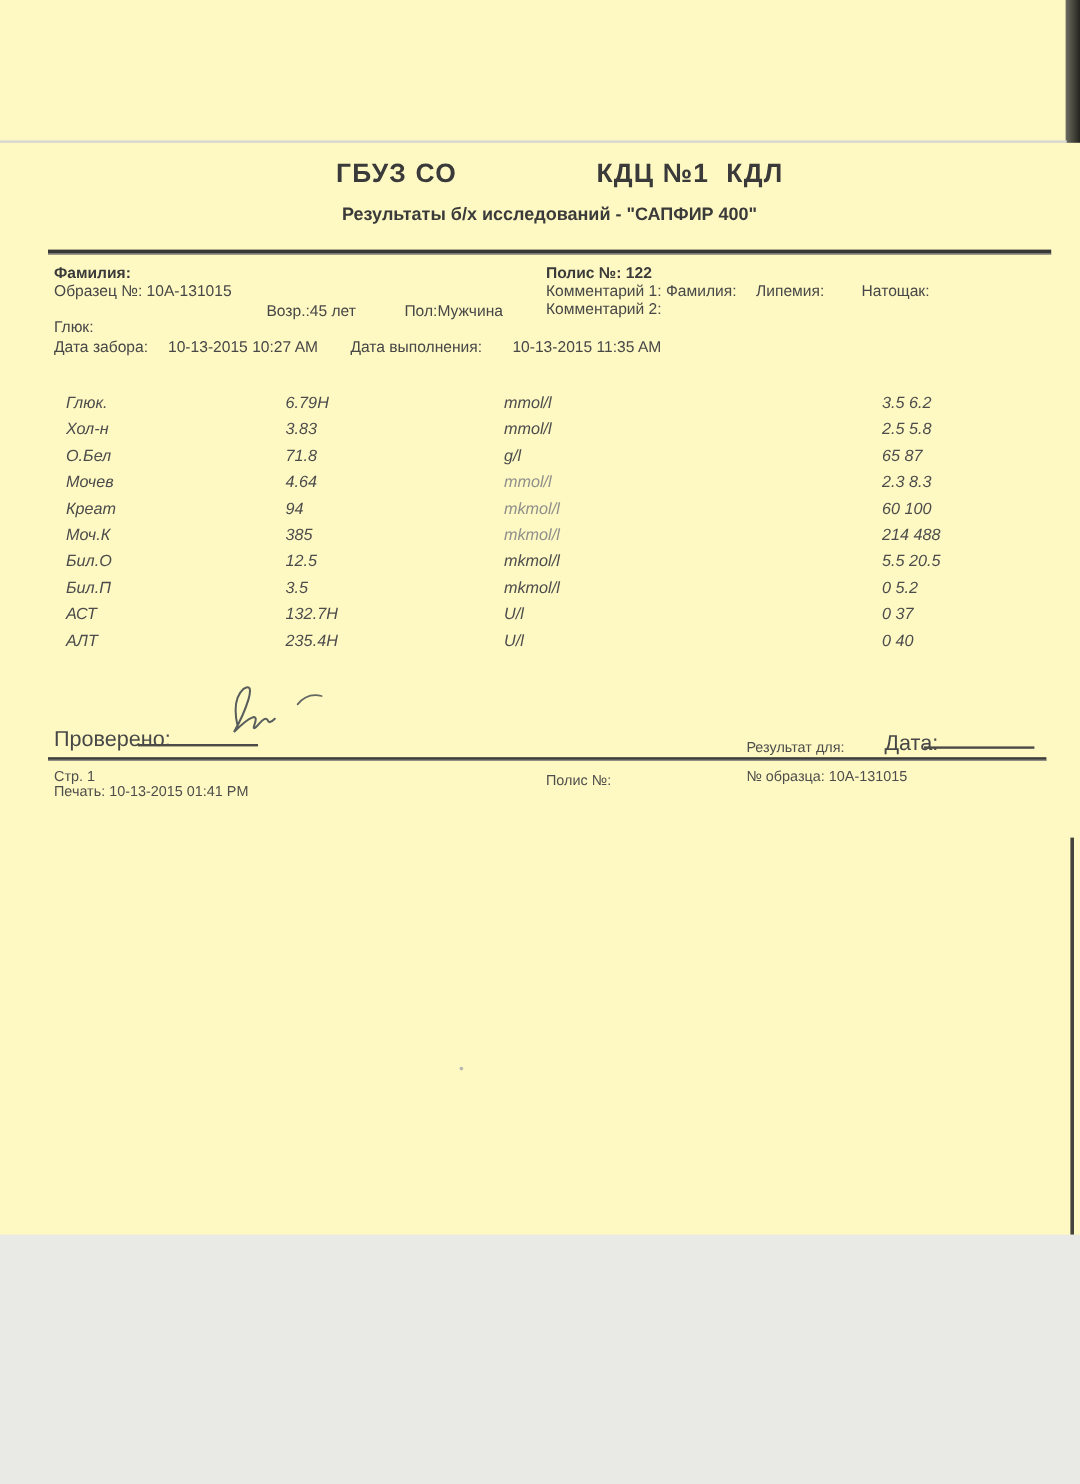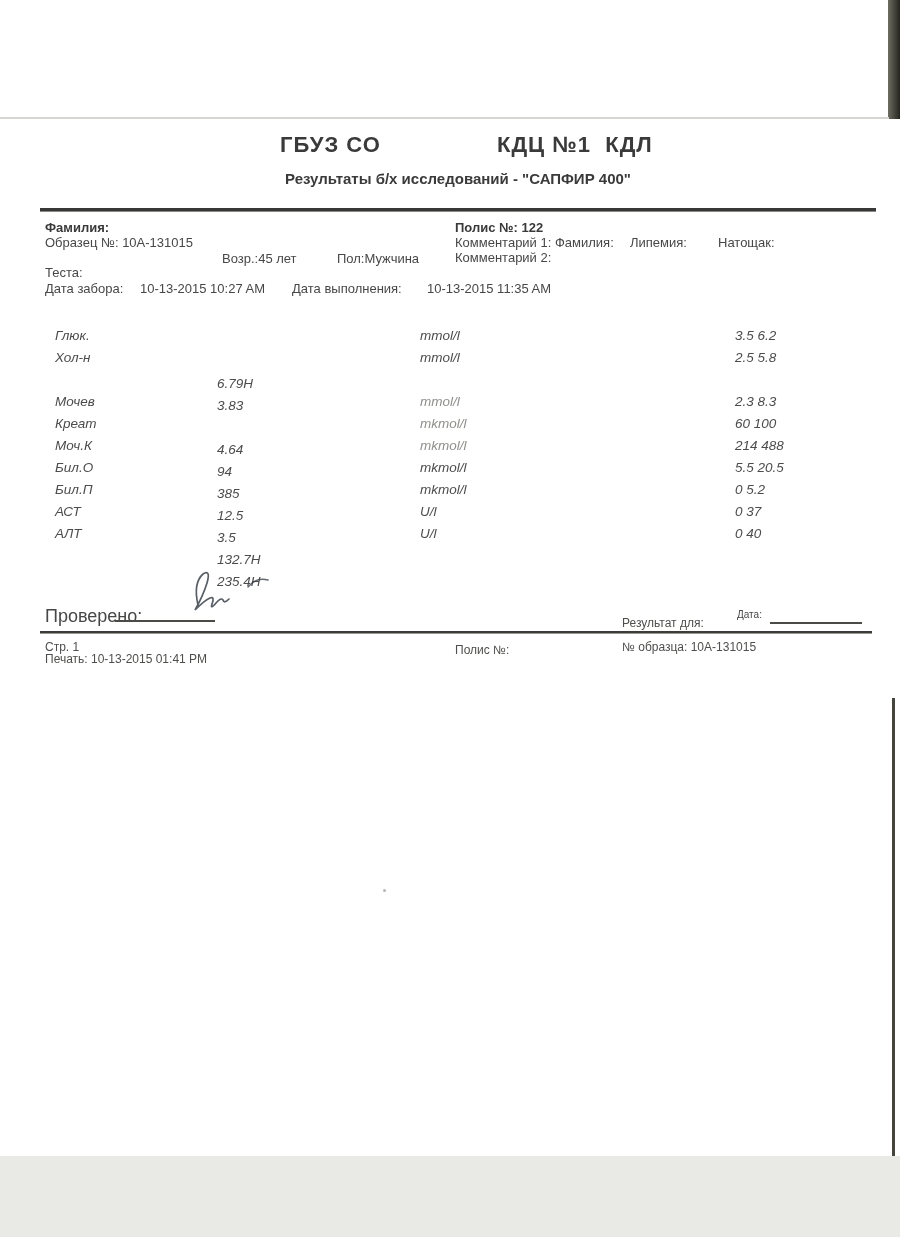--- a/index.html
+++ b/index.html
@@ -1,18 +1,18 @@
 <!DOCTYPE html>
 <html><head>
 <meta charset="utf-8">
 <style>
   html,body{margin:0;padding:0;background:#e9e9e6;}
   .page{
-    position:relative;width:900px;height:1156px;margin:0 auto;
-    background:#ffffff;overflow:hidden;
+    position:relative;width:900px;height:1029px;margin:0 auto;
+    background:#fef9c3;overflow:hidden;
     font-family:"Liberation Sans","DejaVu Sans",sans-serif;
     color:#474747;
   }
   .abs{position:absolute;}
   .b{font-weight:bold;color:#3a3a3a;}
   .pre{white-space:pre;}
 
   
   .edge-top-right{left:888px;top:0;width:12px;height:119px;
     background:linear-gradient(to right,#6d6d62,#24241e);}
@@ -34,29 +34,29 @@
 
   
   .thead-box{left:42px;top:296px;width:831px;height:21px;
     border:2px solid #2f2f2f;background:#fcfcf9;}
   .thead-box span{position:absolute;top:2px;font-size:14px;font-weight:bold;color:#363636;}
   .h-name{left:6px;}  .h-result{left:188px;} .h-units{left:378px;}
   .h-flags{left:552px;} .h-norms{left:688px;}
 
   .trow{left:40px;width:836px;height:22px;font-size:13.5px;color:#4c4c4c;}
   .trow span{position:absolute;top:0;font-style:italic;}
-  .c-name{left:15px;} .c-result{left:177px;margin-top:48px;} .c-units{left:380px;} .c-norms{left:695px;}
+  .c-name{left:15px;} .c-result{left:198px;} .c-units{left:380px;} .c-norms{left:695px;}
   .faint{color:#8f8f8b;}
 
   
   .report-title{left:40px;top:577px;width:836px;text-align:center;font-size:14px;}
   .sig{left:180px;top:563px;}
   .checked-label{left:45px;top:606px;font-size:18px;}
   .checked-line{left:115px;top:620px;width:100px;height:2px;background:#4a4a46;}
-  .date-label{left:737px;top:609px;font-size:10px;}
+  .date-label{left:737px;top:609px;font-size:18px;}
   .date-line{left:770px;top:622px;width:92px;height:2px;background:#4a4a46;}
   .rule-bottom{left:40px;top:631px;width:832px;height:2px;background:#3c3c38;
     border-bottom:1px solid #9a9a92;}
 
   .foot{font-size:12px;color:#4e4e4c;}
 </style>
 </head>
 <body>
 
 <div class="page">
@@ -75,38 +75,44 @@
 
   <div class="abs info b" style="left:45px;top:220px;">Фамилия:</div>
   <div class="abs info" style="left:45px;top:235px;">Образец №: 10А-131015</div>
   <div class="abs info" style="left:222px;top:251px;">Возр.:45 лет</div>
   <div class="abs info" style="left:337px;top:251px;">Пол:Мужчина</div>
   <div class="abs info b" style="left:455px;top:220px;">Полис №: 122</div>
   <div class="abs info" style="left:455px;top:235px;">Комментарий 1: Фамилия:</div>
   <div class="abs info" style="left:630px;top:235px;">Липемия:</div>
   <div class="abs info" style="left:718px;top:235px;">Натощак:</div>
   <div class="abs info" style="left:455px;top:250px;">Комментарий 2:</div>
-  <div class="abs info" style="left:45px;top:265px;">Теста:</div>
+  <div class="abs info" style="left:45px;top:265px;">Глюк:</div>
   <div class="abs info" style="left:45px;top:281px;">Дата забора:</div>
   <div class="abs info" style="left:140px;top:281px;">10-13-2015 10:27 AM</div>
   <div class="abs info" style="left:292px;top:281px;">Дата выполнения:</div>
   <div class="abs info" style="left:427px;top:281px;">10-13-2015 11:35 AM</div>
 
 
   <div class="abs trow" style="top:328px;">
     <span class="c-name">Глюк.</span>
     <span class="c-result">6.79Н</span>
     <span class="c-units">mmol/l</span>
     <span class="c-norms">3.5 6.2</span>
   </div>
   <div class="abs trow" style="top:350px;">
     <span class="c-name">Хол-н</span>
     <span class="c-result">3.83</span>
     <span class="c-units">mmol/l</span>
     <span class="c-norms">2.5 5.8</span>
+  </div>
+  <div class="abs trow" style="top:372px;">
+    <span class="c-name">О.Бел</span>
+    <span class="c-result">71.8</span>
+    <span class="c-units">g/l</span>
+    <span class="c-norms">65 87</span>
   </div>
   <div class="abs trow" style="top:394px;">
     <span class="c-name">Мочев</span>
     <span class="c-result">4.64</span>
     <span class="c-units faint">mmol/l</span>
     <span class="c-norms">2.3 8.3</span>
   </div>
   <div class="abs trow" style="top:416px;">
     <span class="c-name">Креат</span>
     <span class="c-result">94</span>

